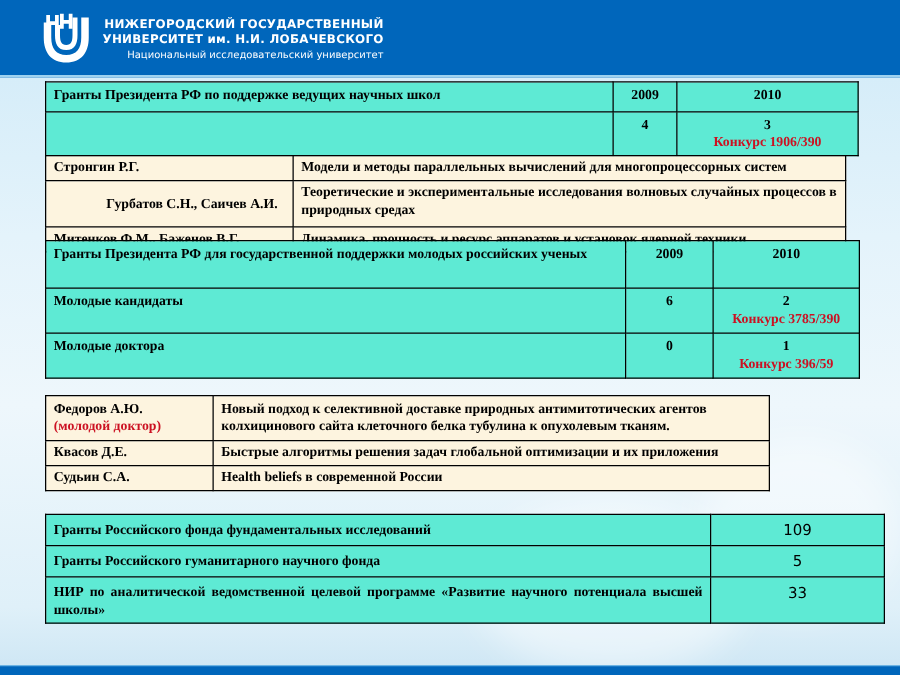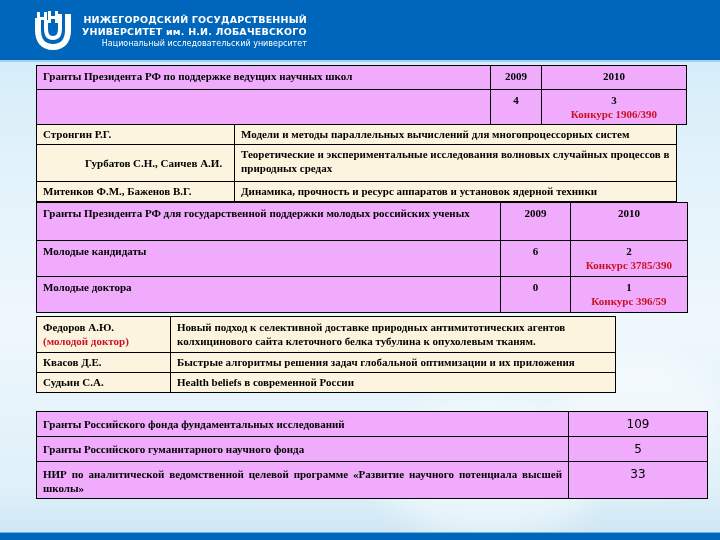--- a/index.html
+++ b/index.html
@@ -27,21 +27,21 @@
     .univ .l1, .univ .l2 { font-size: 9.5px; font-weight: bold; letter-spacing: 0.2px; line-height: 12px; }
     .univ .l3 { font-size: 8px; line-height: 11px; }
     .footer {
       position: absolute; left: 0; bottom: 0; width: 720px; height: 8px;
       background: #0066bb; border-top: 1px solid #6cb4e4;
     }
     .soft { position:absolute; border-radius: 50%; background: rgba(255,255,255,0.45); filter: blur(14px); }
 
     table { border-collapse: collapse; position: absolute; font-size: 11px; }
     td { border: 1px solid #000; vertical-align: top; padding: 3px 6px; font-weight: bold; line-height: 14px; }
-    .white td { background: #f0abfc; }
+    .white td { background: #5eead4; }
     .cream td { background: #fdf4df; }
     .center { text-align: center; }
     .red { color: #cc1122; }
     .big { font-family: "DejaVu Sans", sans-serif; font-size: 12px; font-weight: normal; }
     .just { text-align: justify; }
   </style>
 </head>
 <body>
 
 <div class="soft" style="left:380px;top:400px;width:220px;height:140px;"></div>
@@ -89,21 +89,21 @@
     <td style="vertical-align:middle;padding-left:48px;">Гурбатов С.Н., Саичев А.И.</td>
     <td style="padding-top:2px;">Теоретические и экспериментальные исследования волновых случайных процессов в природных средах</td>
   </tr>
   <tr style="height:20px;">
     <td style="padding-top:2px;">Митенков Ф.М., Баженов В.Г.</td>
     <td style="padding-top:2px;">Динамика, прочность и ресурс аппаратов и установок ядерной техники</td>
   </tr>
 </tbody>
   </table>
 
-<table class="white" style="left:36px;top:202px;width:652px;">
+<table class="white" style="left:36px;top:192px;width:652px;">
   <tbody>
       <tr style="height:38px;">
     <td class="just" style="width:464px;">Гранты Президента РФ для государственной поддержки молодых российских ученых</td>
     <td class="center" style="width:70px;">2009</td>
     <td class="center">2010</td>
   </tr>
   <tr style="height:36px;">
     <td>Молодые кандидаты</td>
     <td class="center">6</td>
     <td class="center">

